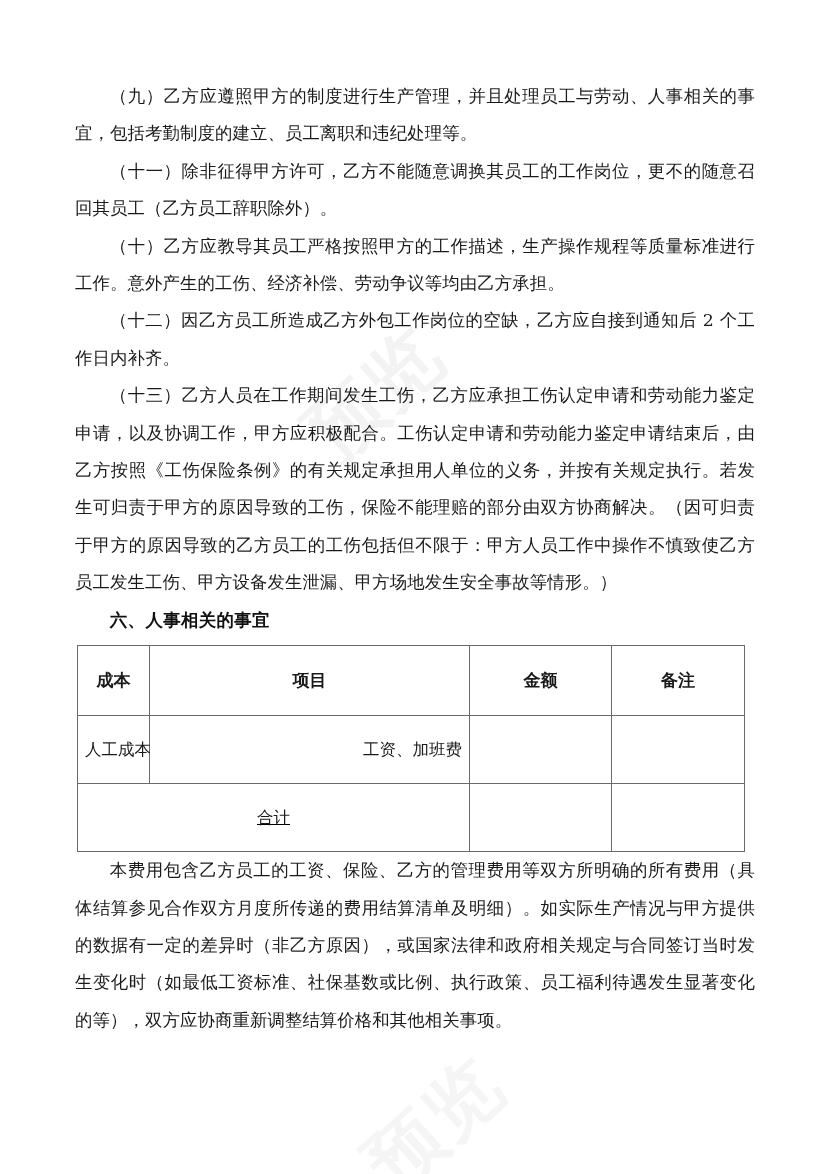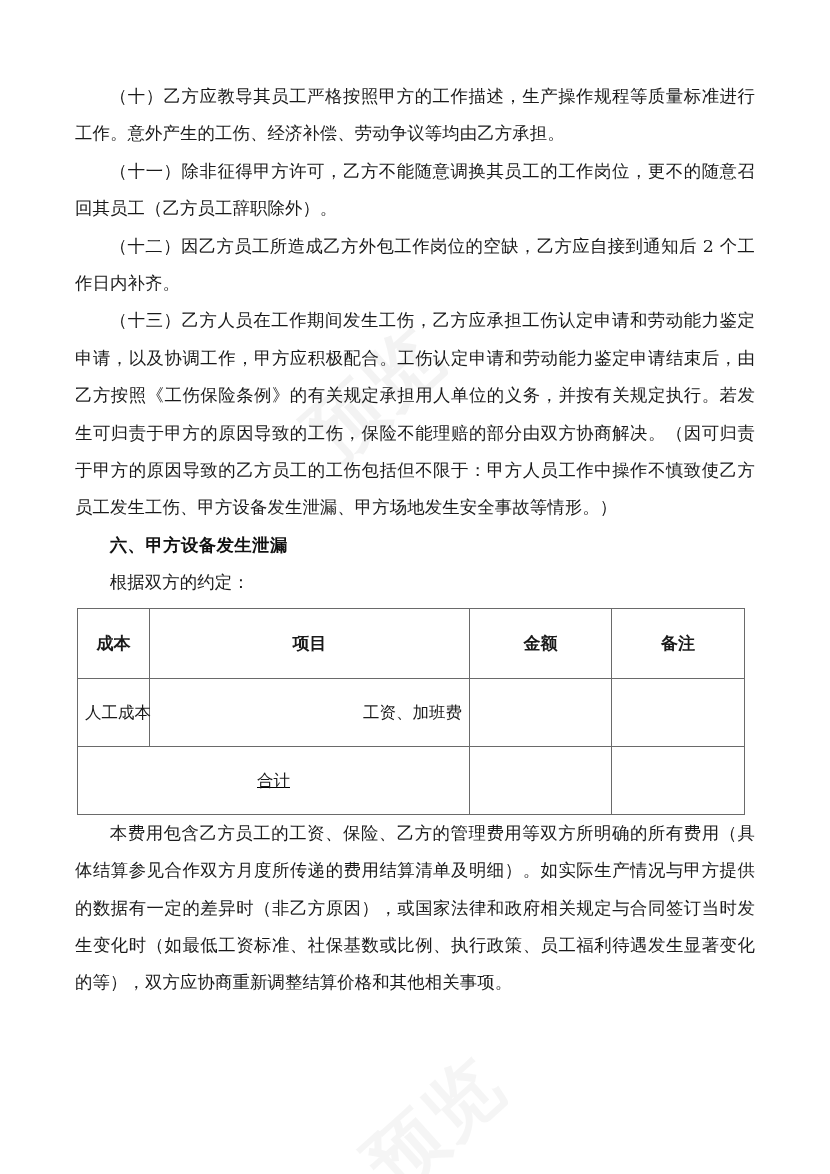--- a/index.html
+++ b/index.html
@@ -127,28 +127,28 @@
 </head>
 <body>
 
 <div class="page">
 
   <div class="watermark wm-1">预览</div>
   <div class="watermark wm-2">预览</div>
 
   <div class="content">
 
+    <p class="para">（九）乙方应遵照甲方的制度进行生产管理，并且处理员工与劳动、人事相关的事宜，包括考勤制度的建立、员工离职和违纪处理等。</p>
+    <p class="para">（十一）除非征得甲方许可，乙方不能随意调换其员工的工作岗位，更不的随意召回其员工（乙方员工辞职除外）。</p>
     <p class="para">（十）乙方应教导其员工严格按照甲方的工作描述，生产操作规程等质量标准进行工作。意外产生的工伤、经济补偿、劳动争议等均由乙方承担。</p>
-    <p class="para">（十一）除非征得甲方许可，乙方不能随意调换其员工的工作岗位，更不的随意召回其员工（乙方员工辞职除外）。</p>
     <p class="para">（十二）因乙方员工所造成乙方外包工作岗位的空缺，乙方应自接到通知后 2 个工作日内补齐。</p>
     <p class="para">（十三）乙方人员在工作期间发生工伤，乙方应承担工伤认定申请和劳动能力鉴定申请，以及协调工作，甲方应积极配合。工伤认定申请和劳动能力鉴定申请结束后，由乙方按照《工伤保险条例》的有关规定承担用人单位的义务，并按有关规定执行。若发生可归责于甲方的原因导致的工伤，保险不能理赔的部分由双方协商解决。（因可归责于甲方的原因导致的乙方员工的工伤包括但不限于：甲方人员工作中操作不慎致使乙方员工发生工伤、甲方设备发生泄漏、甲方场地发生安全事故等情形。）</p>
 
-    <h2 class="heading">六、甲方设备发生泄漏</h2>
+    <h2 class="heading">六、人事相关的事宜</h2>
 
-    <p class="para">根据双方的约定：</p>
 
     <div class="cost-table-wrap">
       <table class="cost-table">
         <colgroup>
           <col class="col-1">
             <col class="col-2">
             <col class="col-3">
             <col class="col-4">
         </colgroup>
         <thead>

